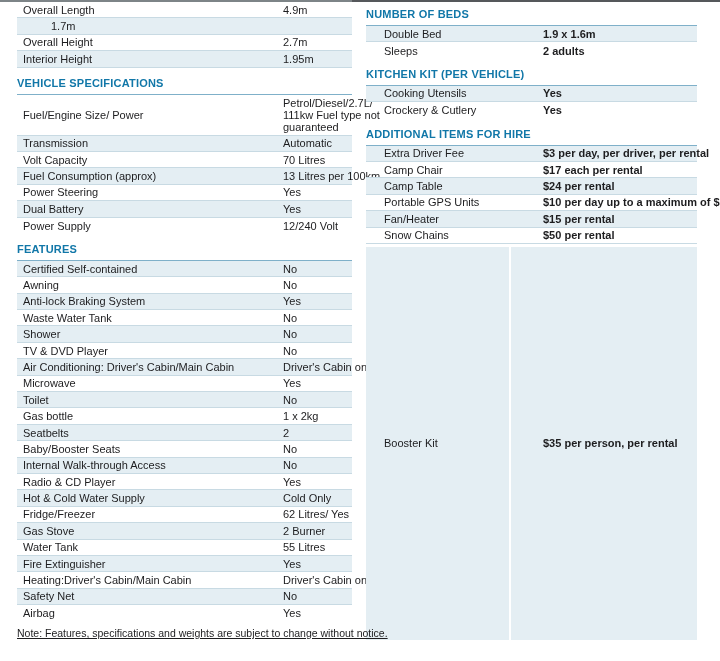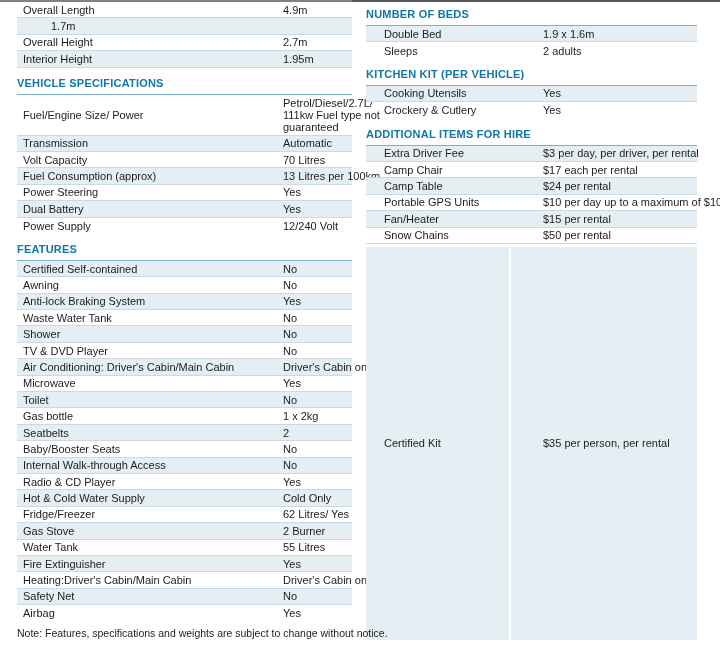--- a/index.html
+++ b/index.html
@@ -40,27 +40,27 @@
   .stripe-odd  .row:nth-child(odd){background:var(--row-shade,#e4eef3);}
   .cell{
     display:flex;align-items:center;
     font-size:11px;line-height:12px;color:var(--text,#1d1d1f);
     white-space:pre;
   }
   .cell.label{width:232px;flex:none;}
   .cell.value{flex:1;margin-left:28px;}
   .col-right .row{padding-left:18px;}
   .col-right .cell.label{width:127px;}
-  .col-right .cell.value{padding-left:4px;}
+  .col-right .cell.value{padding-left:4px;font-weight:bold;}
   .row.multiline{height:41px;}
   .row.tall{height:393px;margin-top:3px;border-bottom:none;}
   .row.tall .cell.label{border-right:2px solid #ffffff;}
   .note{
     position:absolute;left:17px;top:627px;
-    font-size:10.5px;color:var(--text,#1d1d1f);white-space:pre;
+    font-size:10.5px;color:var(--text,#1d1d1f);white-space:pre;text-decoration:underline;
   }
 </style>
 </head>
 <body>
 
 <div class="page">
   <div class="top-rule"></div>
   <div class="col col-left" id="col-left">
       <section>
         <div class="spec-table stripe-even closed-bottom no-top">
@@ -258,20 +258,20 @@
           </div>
           <div class="row">
             <span class="cell label">Fan/Heater</span>
             <span class="cell value">$15 per rental</span>
           </div>
           <div class="row">
             <span class="cell label">Snow Chains</span>
             <span class="cell value">$50 per rental</span>
           </div>
           <div class="row tall">
-            <span class="cell label">Certified Kit</span>
+            <span class="cell label">Booster Kit</span>
             <span class="cell value">$35 per person, per rental</span>
           </div>
         </div>
       </section>
     </div>
   <p class="note">Note: Features, specifications and weights are subject to change without notice.</p>
 </div>
 
 </body></html>

